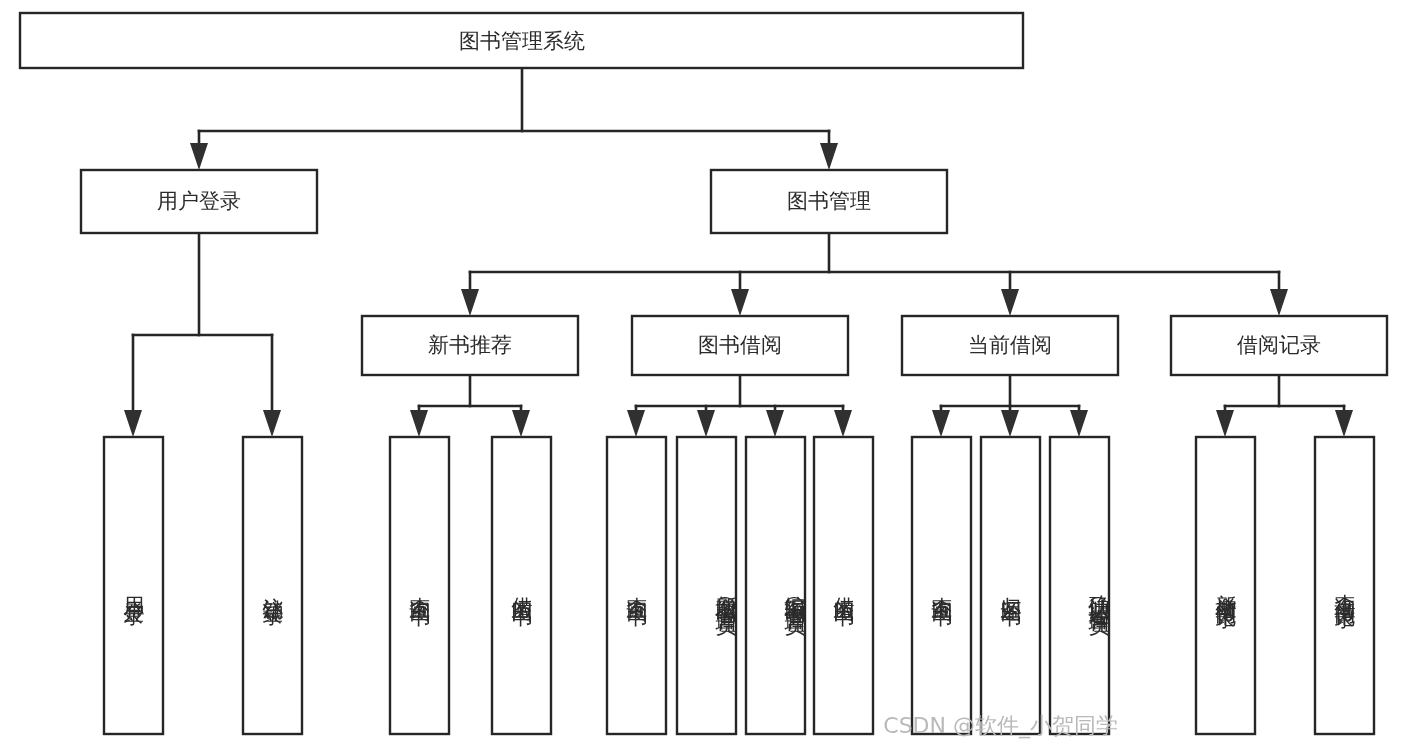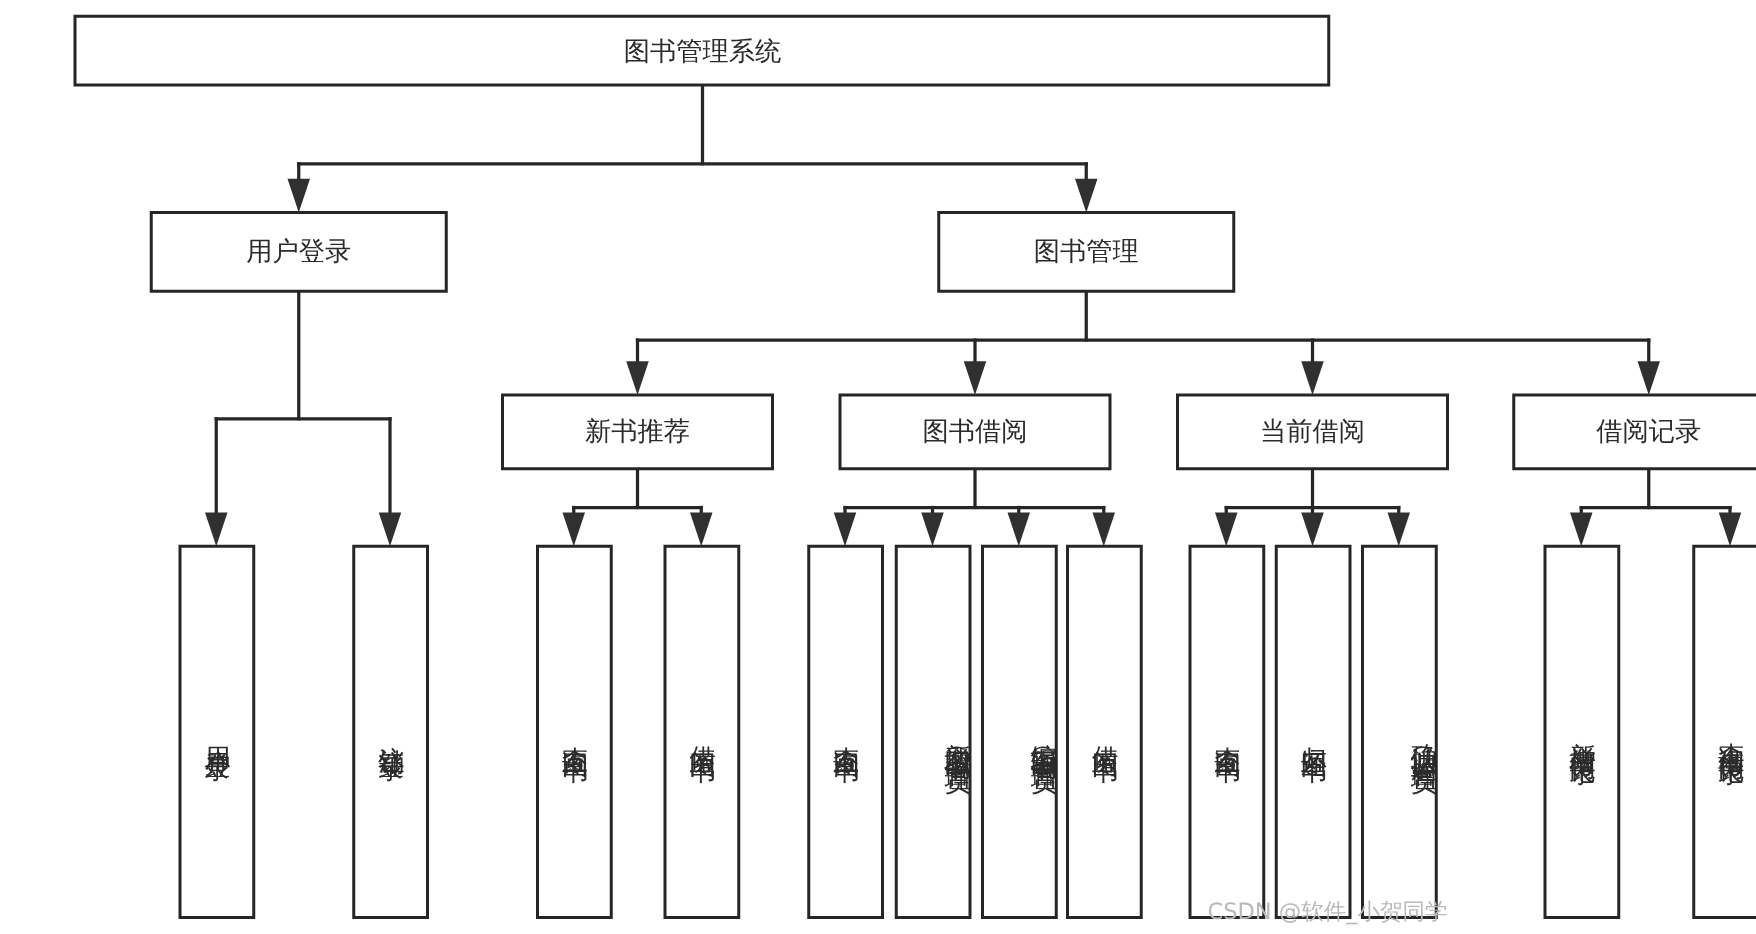--- a/index.html
+++ b/index.html
@@ -11,21 +11,20 @@
     width: 1405px;
     height: 747px;
     font-family: "DejaVu Sans", "Liberation Sans", sans-serif;
     overflow: hidden;
     position: relative;
   }
   #diagram-root {
     position: relative;
     width: 1130px;
     height: 747px;
-    margin-left: 40px;
   }
   svg.diagram {
     position: absolute;
     top: 0;
     left: 0;
     width: 1405px;
     height: 747px;
     display: block;
   }
   .node-box {
@@ -61,21 +60,21 @@
     color: #2b2b2b;
     letter-spacing: 3px;
     white-space: nowrap;
     text-align: start;
   }
   .watermark {
     position: absolute;
     right: 12px;
     bottom: 6px;
     font-family: "DejaVu Sans", "Liberation Sans", sans-serif;
-    font-size: 18px;
+    font-size: 22px;
     color: #b9b9b9;
     white-space: nowrap;
     pointer-events: none;
   }
 </style>
 </head>
 <body>
 
 <div id="diagram-root">
 

